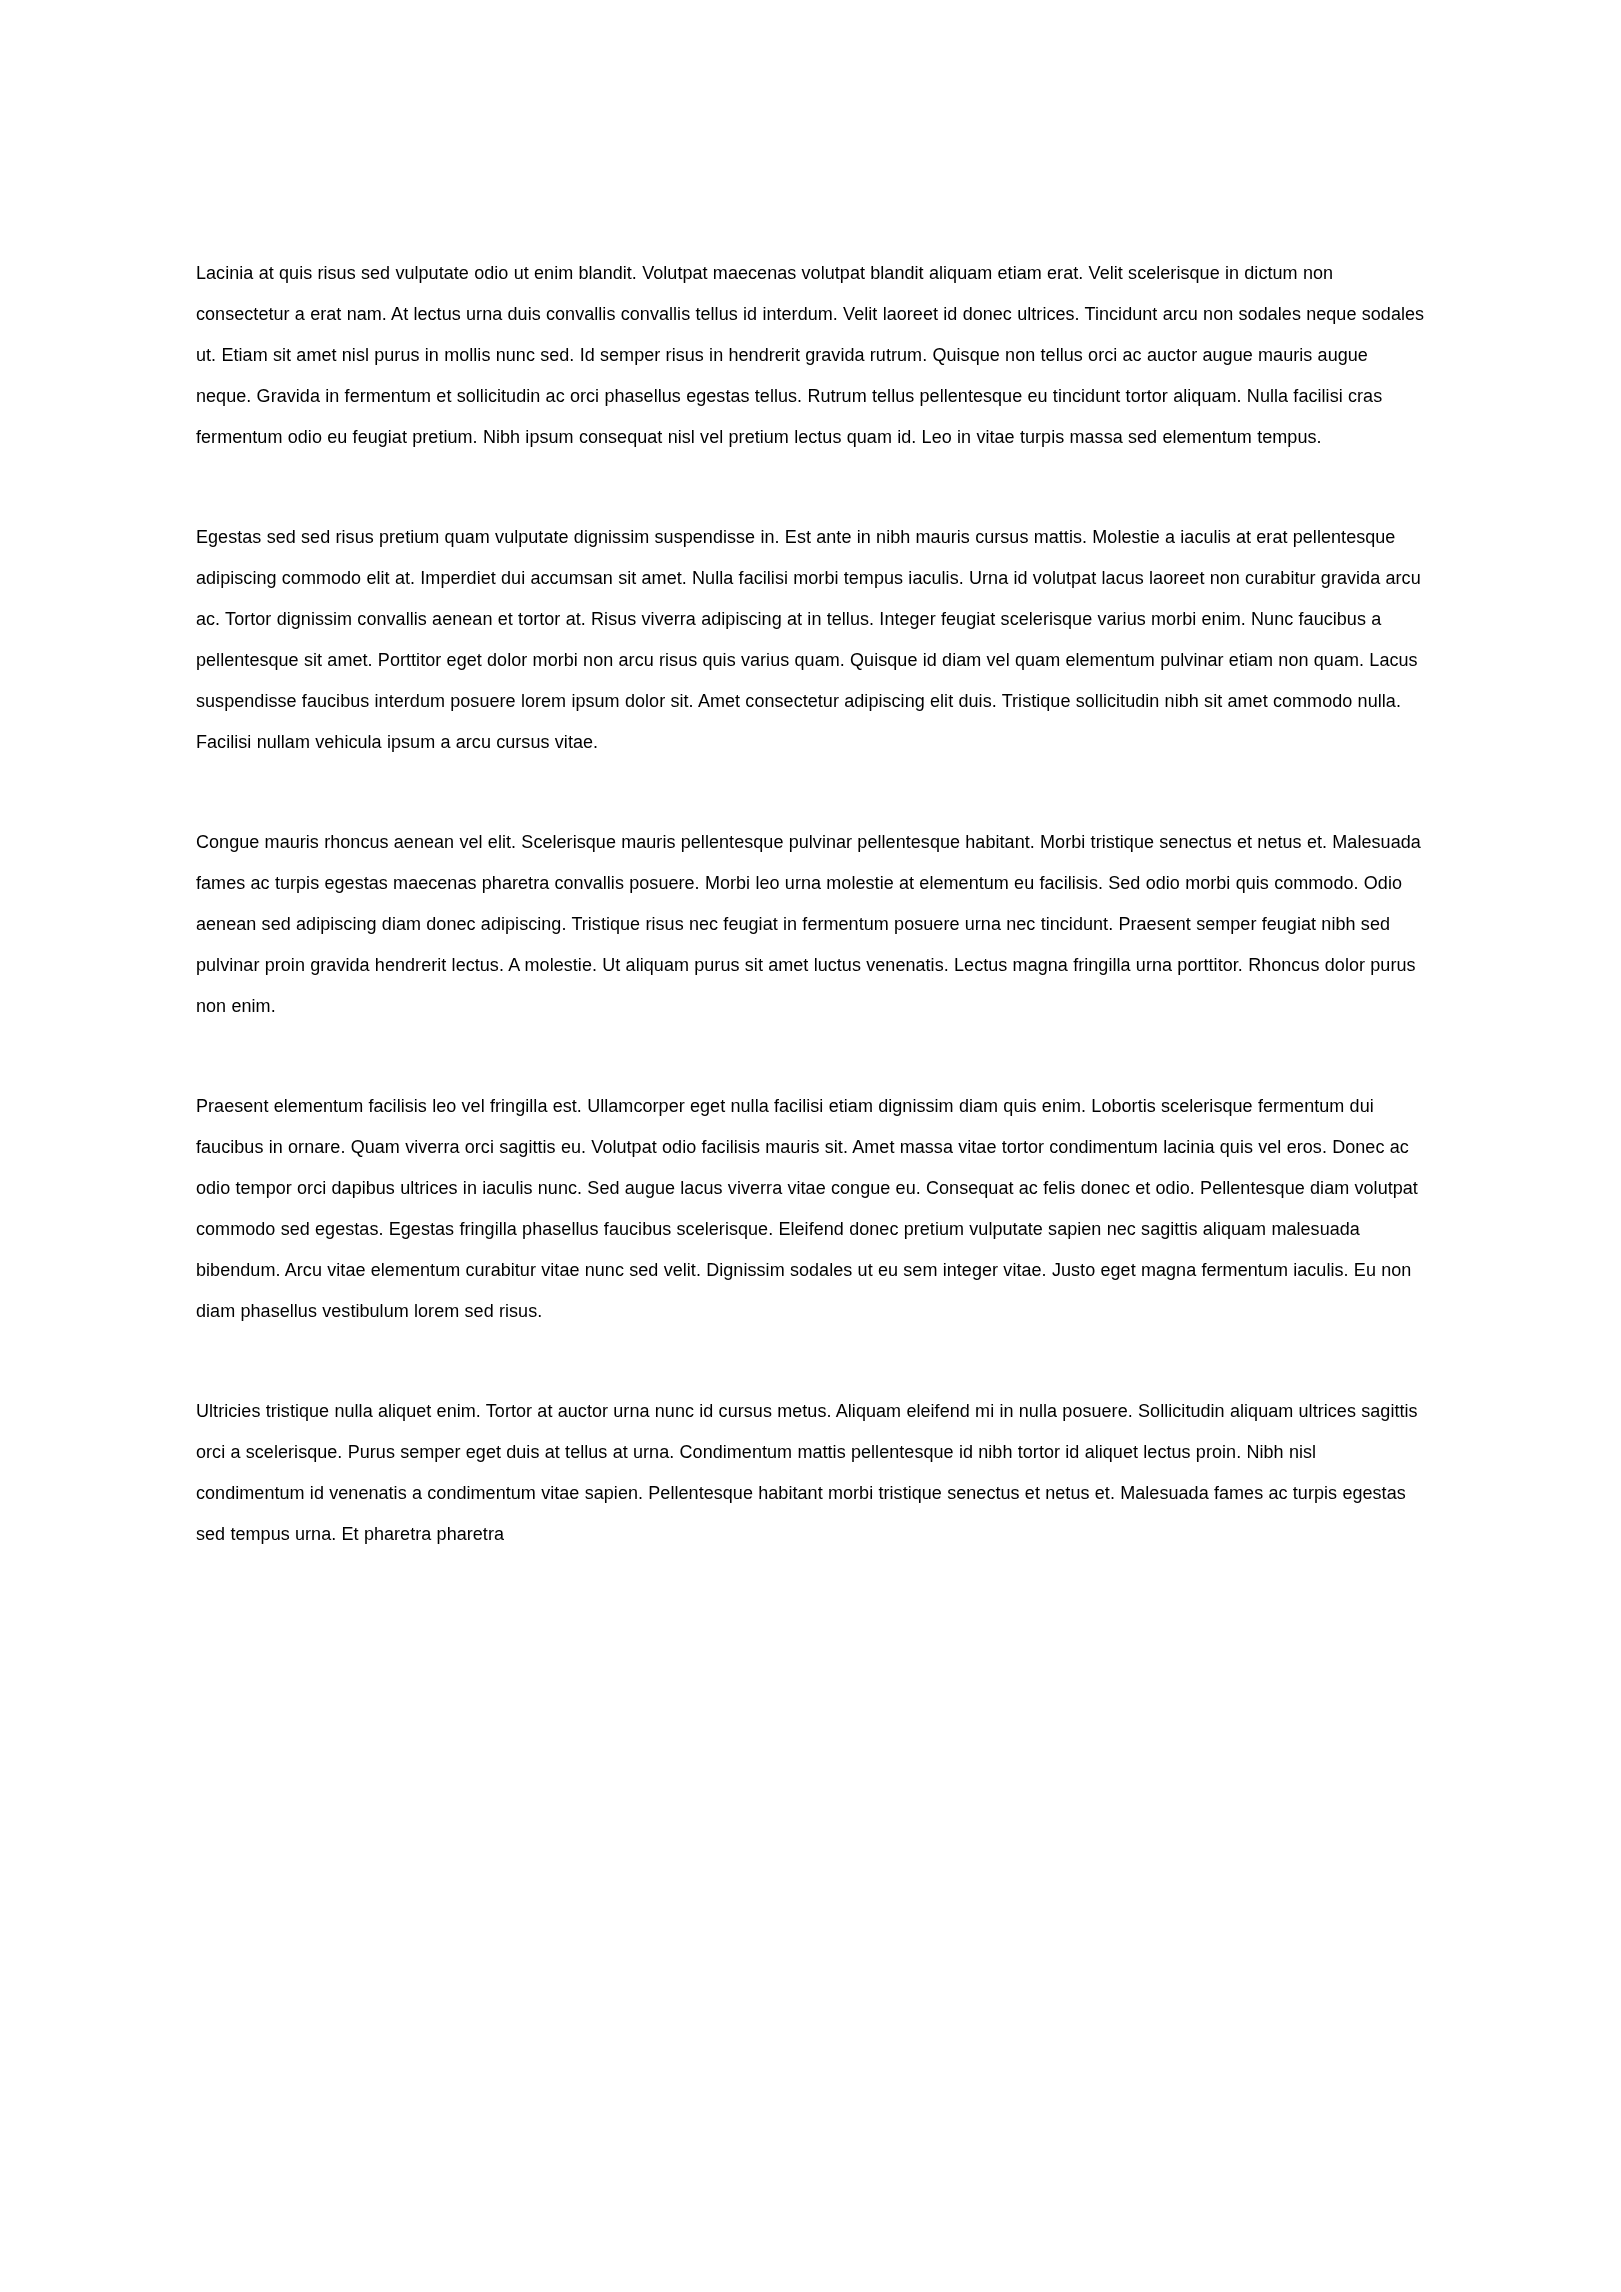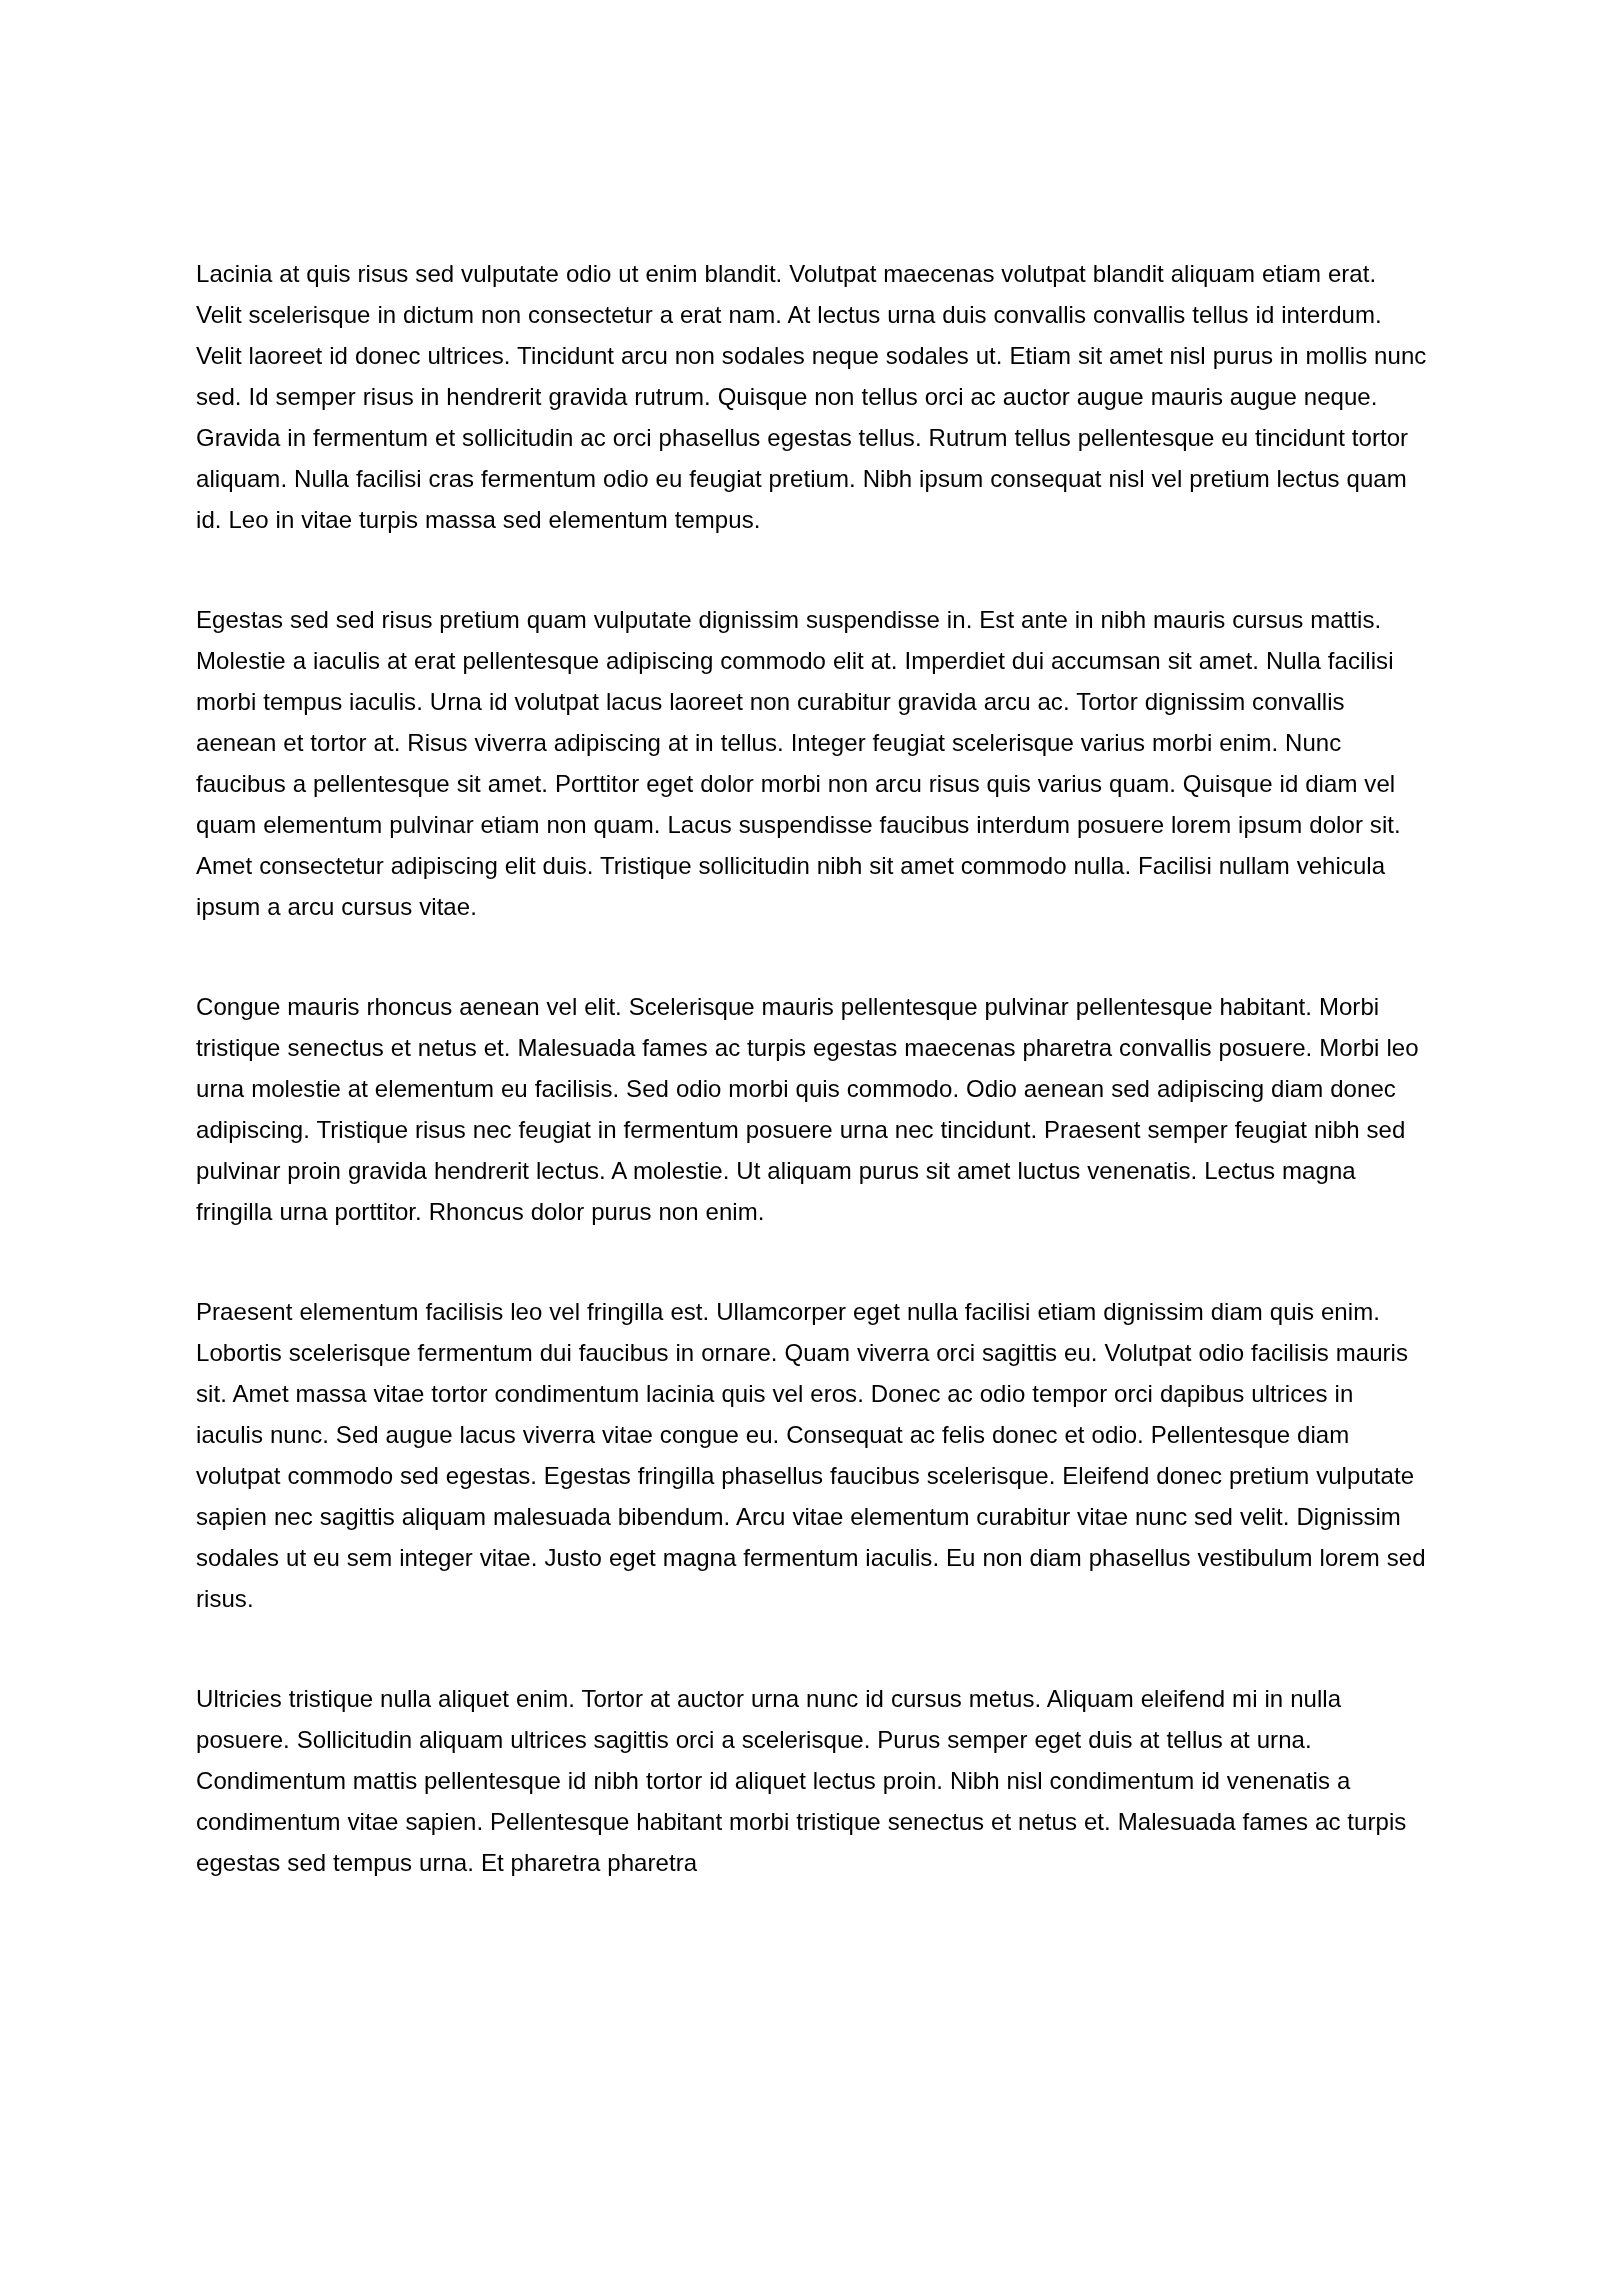--- a/index.html
+++ b/index.html
@@ -19,21 +19,21 @@
     overflow: hidden;
   }
   .doc-body {
     position: absolute;
     left: 196px;
     top: 253px;
     width: 1231px;
   }
   .para {
     font-family: "Liberation Sans", sans-serif;
-    font-size: 24px;
+    font-size: 18px;
     line-height: 41px;
     color: #000000;
     text-align: left;
     margin: 0 0 59px 0;
     letter-spacing: 0.05px;
     word-spacing: 0.2px;
   }
   .para:last-child {
     margin-bottom: 0;
   }

